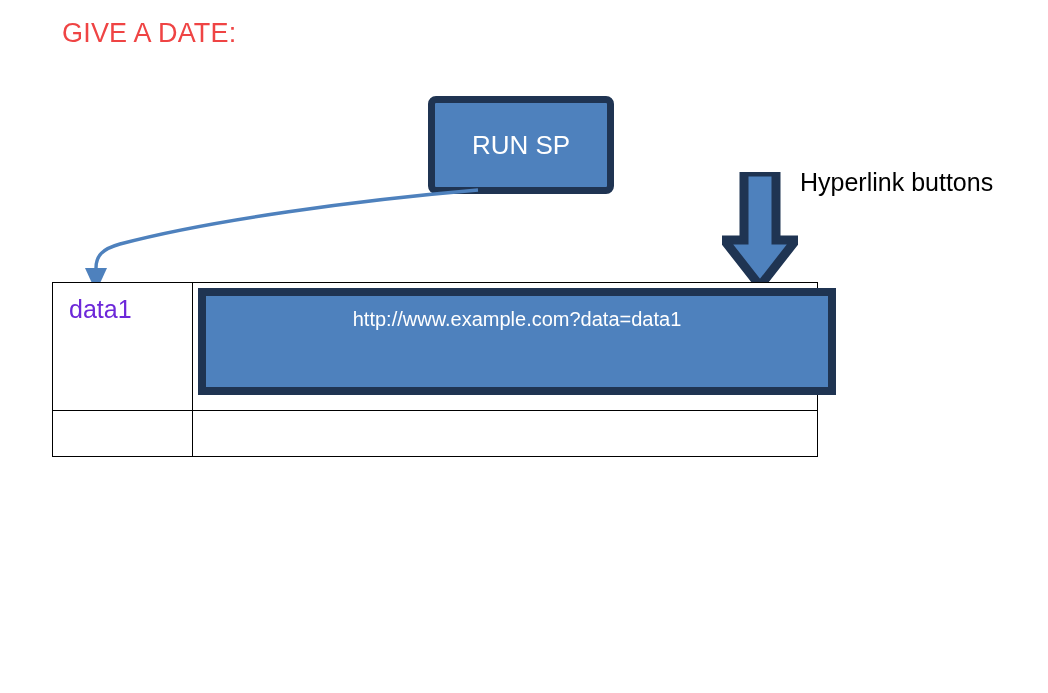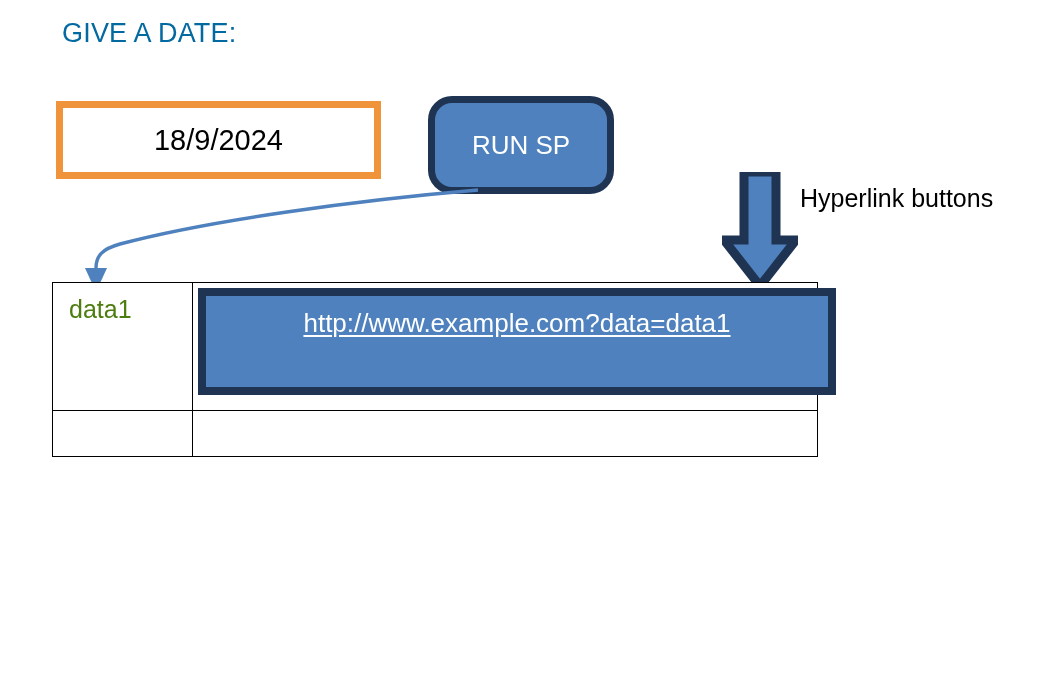--- a/index.html
+++ b/index.html
@@ -17,21 +17,21 @@
     background: #ffffff;
     overflow: hidden;
   }
 
   
   #page-title {
     position: absolute;
     left: 62px;
     top: 18px;
     font-size: 27px;
-    color: #0369a1;
+    color: #ef4444;
     letter-spacing: 0.2px;
     white-space: nowrap;
   }
 
   
   #date-field {
     position: absolute;
     left: 56px;
     top: 101px;
     width: 325px;
@@ -51,42 +51,41 @@
 
   
   #run-sp-button {
     position: absolute;
     left: 428px;
     top: 96px;
     width: 186px;
     height: 98px;
     box-sizing: border-box;
     border: 7px solid #1F3452;
-    border-radius: 24px;
+    border-radius: 8px;
     background: #4E81BD;
     display: flex;
     align-items: center;
     justify-content: center;
     cursor: pointer;
   }
   #run-sp-button .label {
     font-size: 26px;
     color: #ffffff;
     white-space: nowrap;
   }
 
   
   #hyperlink-annotation-label {
     position: absolute;
     left: 800px;
     top: 168px;
     font-size: 25px;
     color: #000000;
     white-space: nowrap;
-    margin-top: 16px;
   }
   #down-arrow-annotation {
     position: absolute;
     left: 722px;
     top: 172px;
     width: 76px;
     height: 118px;
   }
 
   
@@ -110,21 +109,21 @@
   #results-table td {
     border: 1px solid #000000;
     padding: 0;
     vertical-align: top;
     background: #ffffff;
   }
   #results-table td.cell-label {
     width: 140px;
     height: 128px;
     font-size: 25px;
-    color: #4d7c0f;
+    color: #6d28d9;
     padding: 12px 0 0 16px;
     box-sizing: border-box;
     white-space: nowrap;
   }
   #results-table td.cell-link {
     height: 128px;
     padding: 0;
     box-sizing: border-box;
     position: relative;
   }
@@ -145,37 +144,33 @@
     border: 8px solid #1F3452;
     background: #4E81BD;
     display: flex;
     align-items: flex-start;
     justify-content: center;
     padding-top: 12px;
     cursor: pointer;
     overflow: hidden;
   }
   .hyperlink-button .url {
-    font-size: 26px;
+    font-size: 20px;
     color: #ffffff;
-    text-decoration: underline;
     text-underline-offset: 3px;
     white-space: nowrap;
   }
 </style>
 </head>
 <body>
 
 <div id="canvas">
 
   <div id="page-title">GIVE A DATE:</div>
 
-  <div id="date-field">
-    <span class="value">18/9/2024</span>
-  </div>
 
   <div id="run-sp-button">
     <span class="label">RUN SP</span>
   </div>
 
   <div id="hyperlink-annotation-label">Hyperlink buttons</div>
 
   <svg id="down-arrow-annotation" viewBox="0 0 76 118" xmlns="http://www.w3.org/2000/svg">
     <polygon points="22,0 54,0 54,68 74,68 38,114 2,68 22,68" fill="#4E81BD" stroke="#1F3452" stroke-width="9" stroke-linejoin="miter"></polygon>
   </svg>

